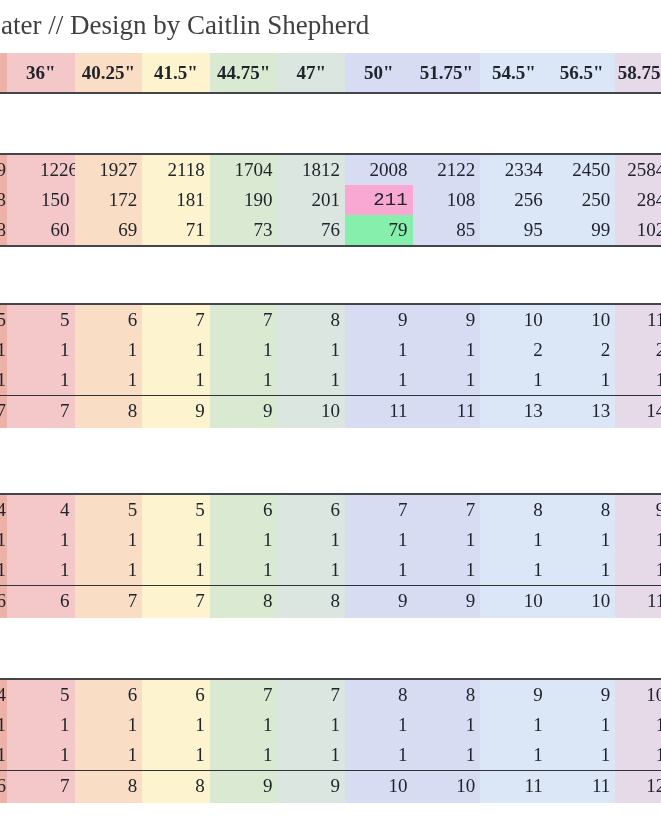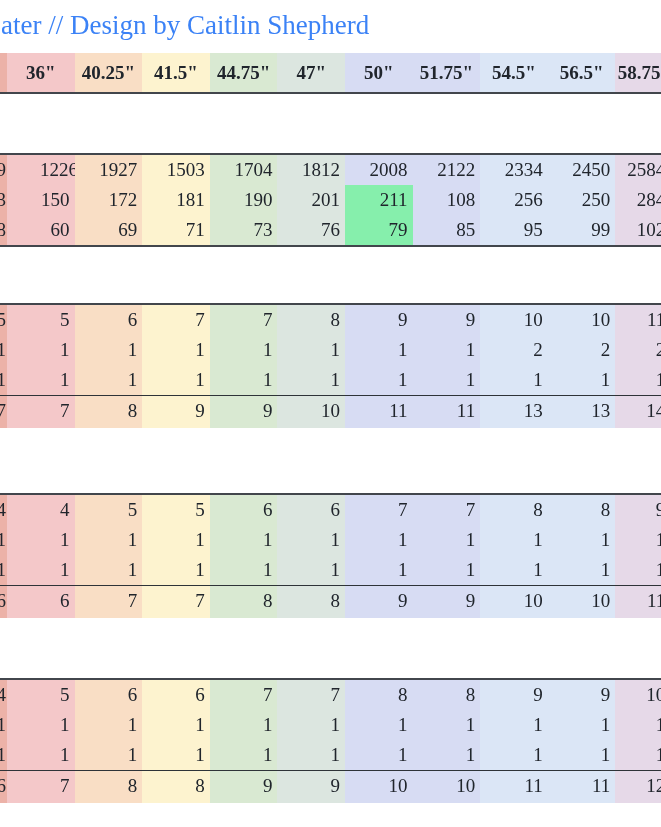--- a/index.html
+++ b/index.html
@@ -3,21 +3,21 @@
 <meta charset="utf-8">
 <style>
   html,body{margin:0;padding:0;background:#ffffff;}
   .page{
     position:relative;width:661px;height:827px;overflow:hidden;background:#fff;
     font-family:"Liberation Serif","DejaVu Serif",serif;
     --text:#20252c; --border:#42464c; --sumline:#2e3338;
   }
   .title{
     position:absolute;left:1px;top:8px;font-size:27px;line-height:34px;
-    color:#3b82f6;white-space:nowrap;
+    color:#404040;white-space:nowrap;
   }
   .band{position:absolute;left:0;display:flex;flex-direction:column;}
   .row{display:flex;height:30px;line-height:30px;}
   .header-row{height:39px;line-height:39px;}
   .total-row{height:32px;line-height:30px;}
   .cell{
     flex:0 0 auto;width:67.6px;box-sizing:border-box;text-align:right;
     padding-right:5px;font-size:19px;color:var(--text);overflow:visible;white-space:nowrap;
   }
   .header-row .cell{text-align:center;padding-right:0;font-weight:bold;font-size:19px;}
@@ -57,39 +57,39 @@
       </div>
     </div>
   <div id="blocks">
       <div class="band block block-1 first">
         <div class="row ">
           <div class="cell cut" style="background: rgb(236, 178, 168);">
             <span>9</span>
           </div>
           <div class="cell" style="background: rgb(244, 200, 201); padding-left: 33px;">1226</div>
           <div class="cell" style="background: rgb(249, 222, 197);">1927</div>
-          <div class="cell" style="background: rgb(253, 243, 207);">1503</div>
+          <div class="cell" style="background: rgb(253, 243, 207);">2118</div>
           <div class="cell" style="background: rgb(217, 233, 210);">1704</div>
           <div class="cell" style="background: rgb(220, 230, 224);">1812</div>
           <div class="cell" style="background: rgb(215, 220, 243);">2008</div>
           <div class="cell" style="background: rgb(215, 220, 243);">2122</div>
           <div class="cell" style="background: rgb(219, 230, 246);">2334</div>
           <div class="cell" style="background: rgb(219, 230, 246);">2450</div>
           <div class="cell last" style="background: rgb(230, 217, 232);">2584</div>
         </div>
         <div class="row ">
           <div class="cell cut" style="background: rgb(236, 178, 168);">
             <span>3</span>
           </div>
           <div class="cell" style="background: rgb(244, 200, 201);">150</div>
           <div class="cell" style="background: rgb(249, 222, 197);">172</div>
           <div class="cell" style="background: rgb(253, 243, 207);">181</div>
           <div class="cell" style="background: rgb(217, 233, 210);">190</div>
           <div class="cell" style="background: rgb(220, 230, 224);">201</div>
-          <div class="cell" style="background: #86efac;">211</div>
+          <div class="cell" style="background: #f9a8d4; font-family: Liberation Mono, monospace;">211</div>
           <div class="cell" style="background: rgb(215, 220, 243);">108</div>
           <div class="cell" style="background: rgb(219, 230, 246);">256</div>
           <div class="cell" style="background: rgb(219, 230, 246);">250</div>
           <div class="cell last" style="background: rgb(230, 217, 232);">284</div>
         </div>
         <div class="row ">
           <div class="cell cut" style="background: rgb(236, 178, 168);">
             <span>8</span>
           </div>
           <div class="cell" style="background: rgb(244, 200, 201);">60</div>

